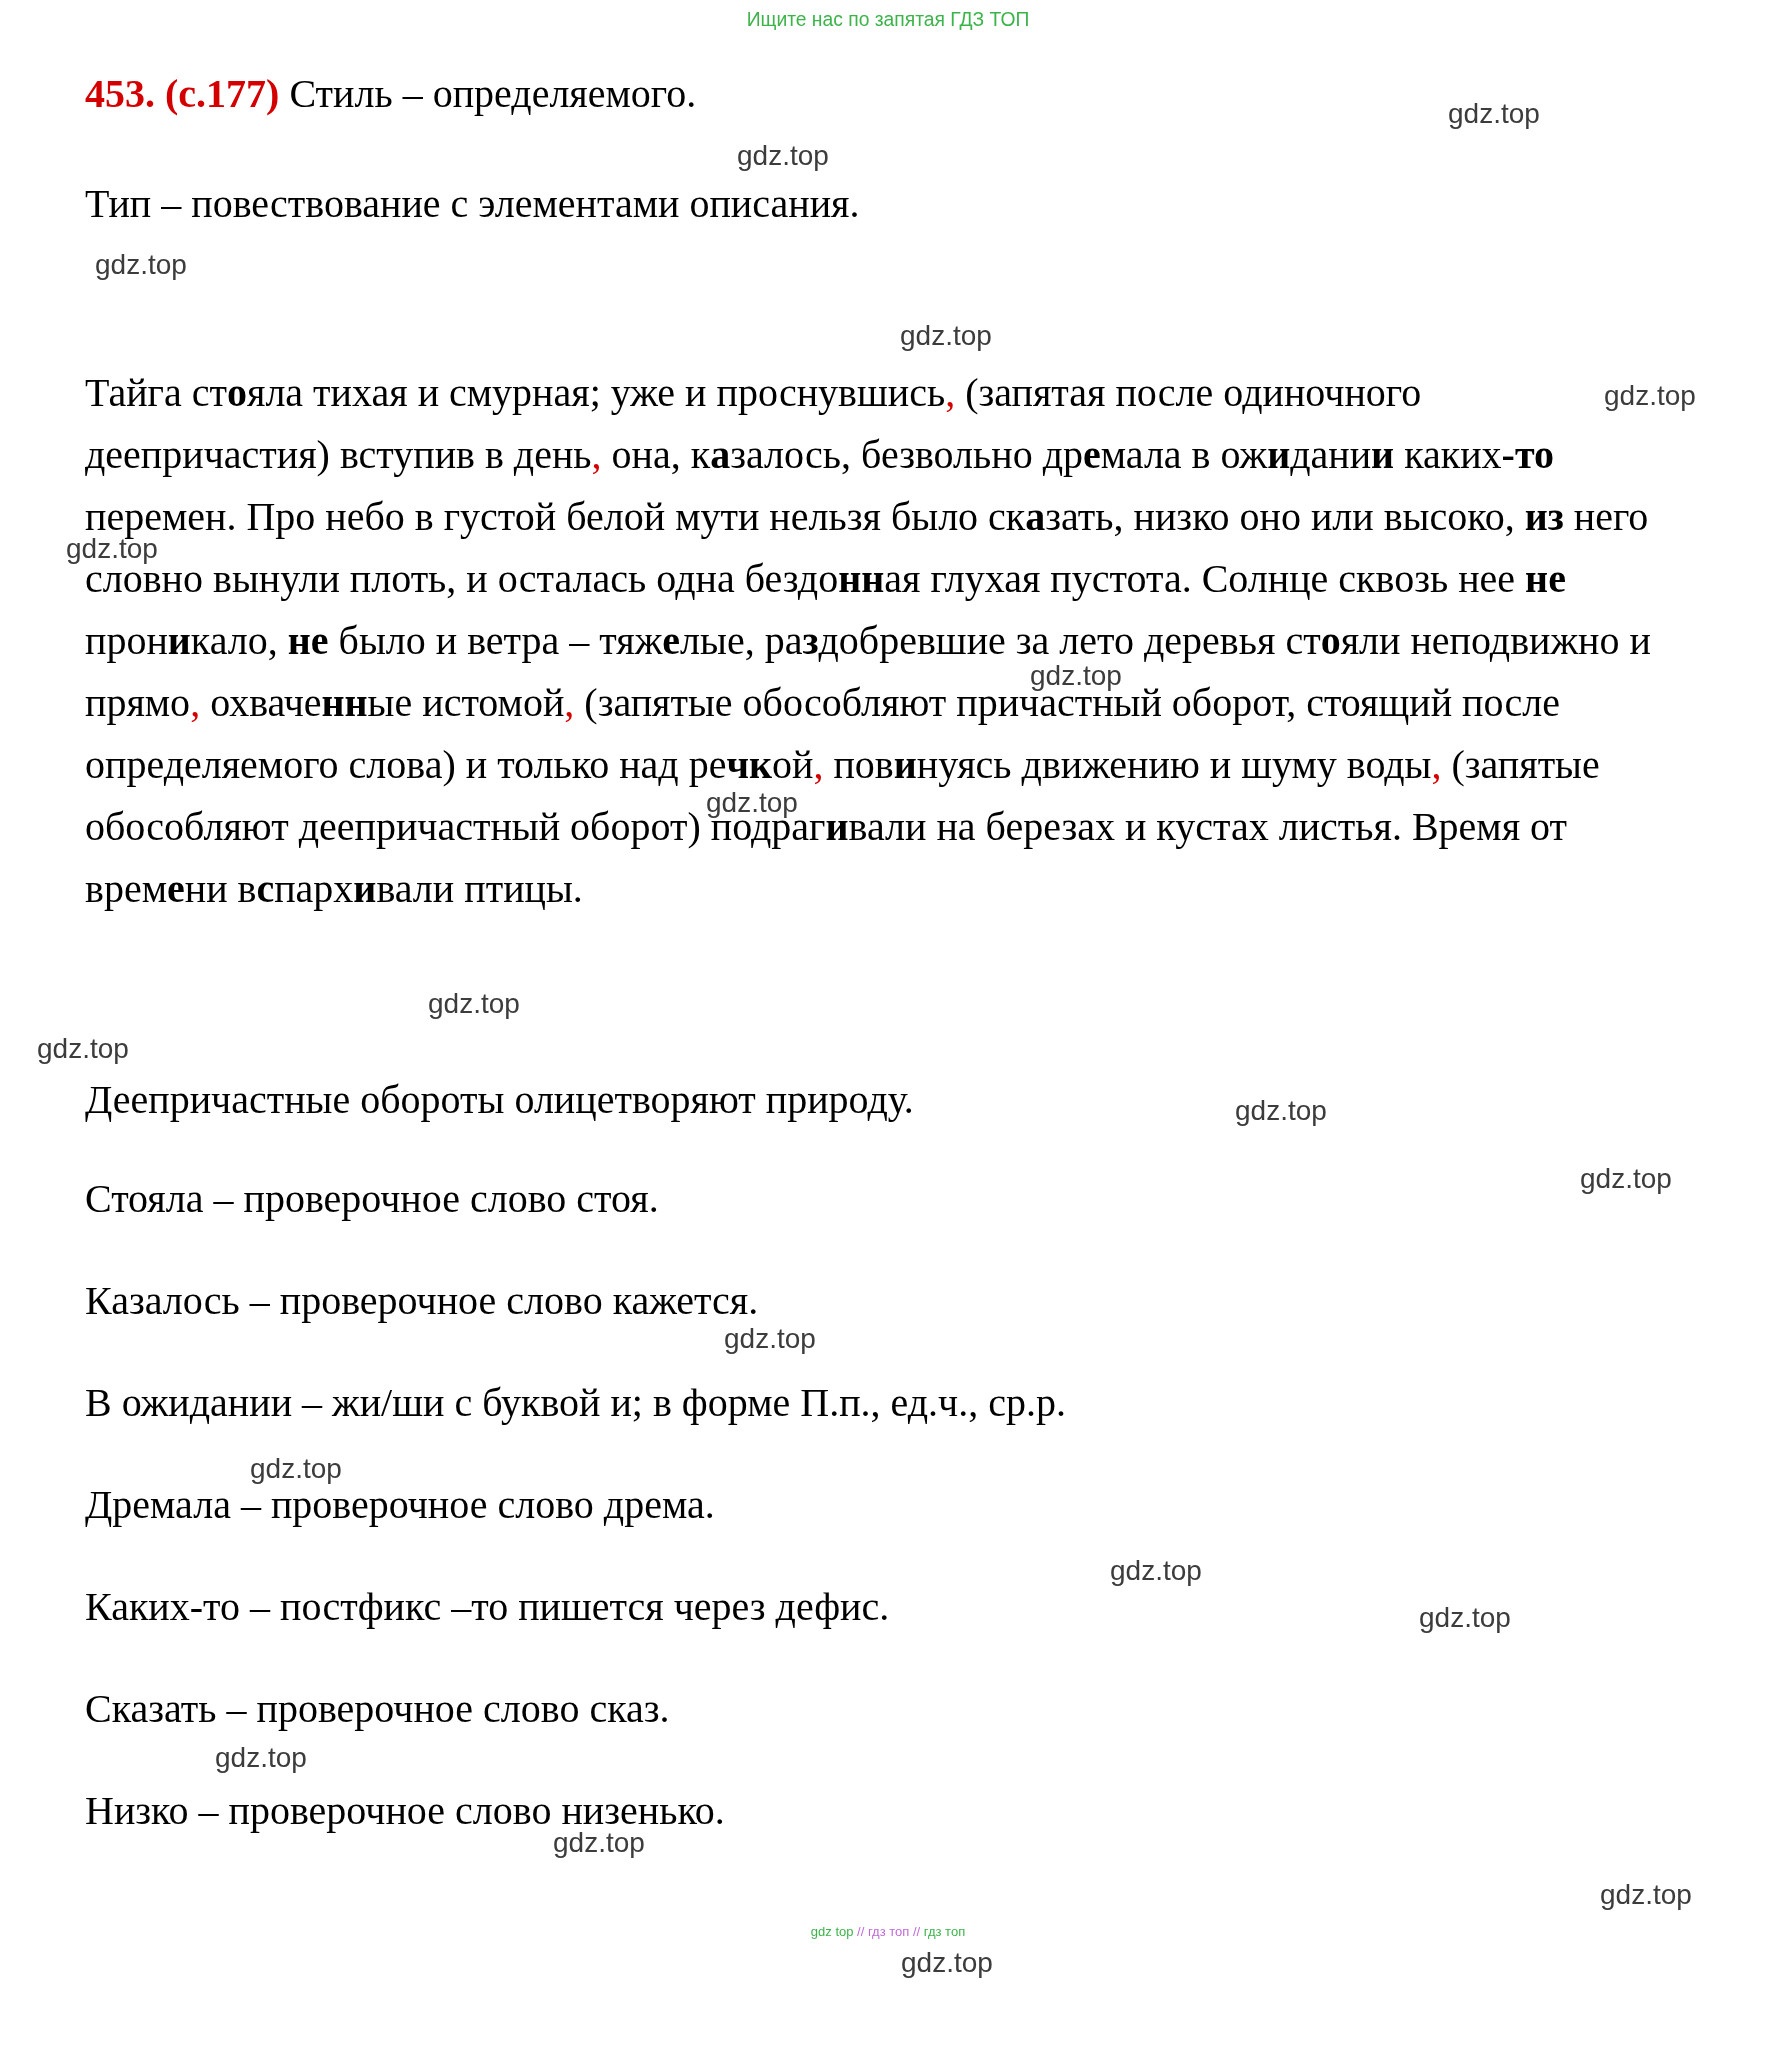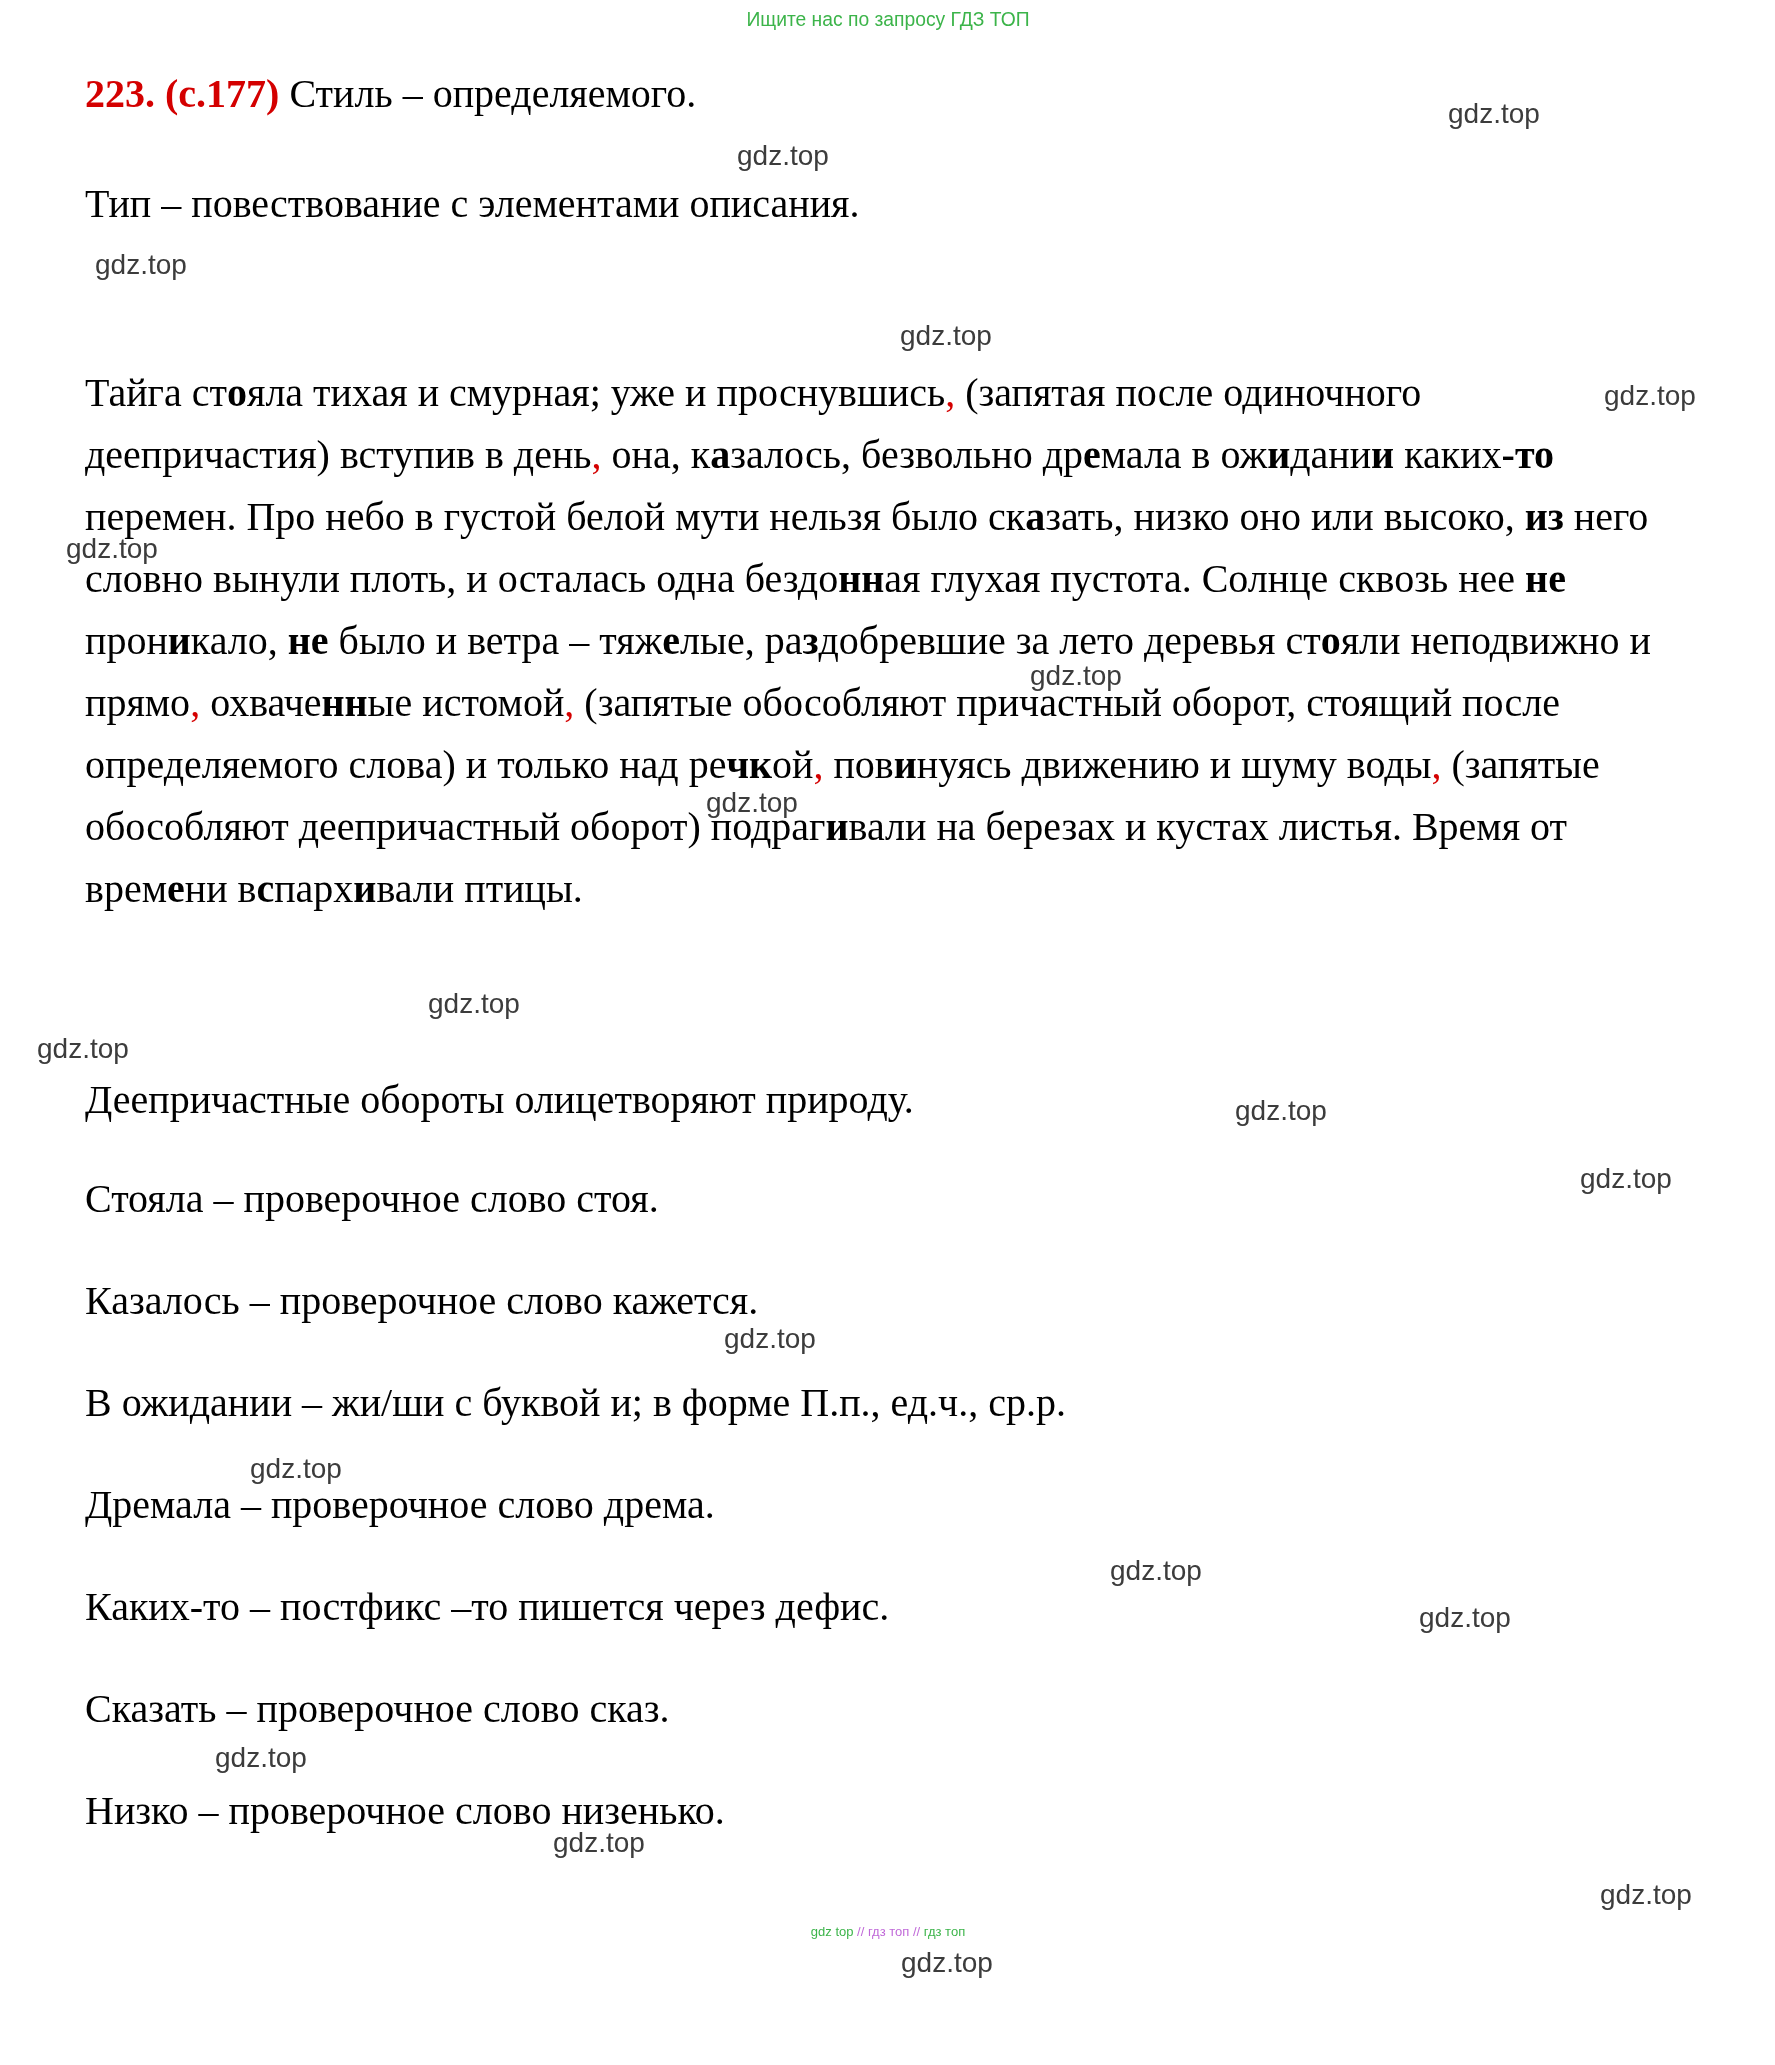--- a/index.html
+++ b/index.html
@@ -58,24 +58,24 @@
     left: 0;
     width: 100%;
     text-align: center;
     font-family: "Liberation Sans", "DejaVu Sans", sans-serif;
     font-size: 13px;
   }
 </style>
 </head>
 <body>
 
-<div class="top-banner">Ищите нас по запросу ГДЗ ТОП</div>
+<div class="top-banner">Ищите нас по запятая ГДЗ ТОП</div>
 
 <div class="content">
-  <p class="line heading"><span class="red b">223. (с.177) </span><span class="u">Стиль</span><span> – определяемого.</span></p>
+  <p class="line heading"><span class="red b">453. (с.177) </span><span class="u">Стиль</span><span> – определяемого.</span></p>
   <p class="line type-line"><span class="u">Тип</span><span> – повествование с элементами описания.</span></p>
   <p class="line main-paragraph"><span>Тайга ст</span><span class="b">о</span><span>яла тихая и смурная; уже и проснувшись</span><span class="red">,</span><span> (запятая после одиночного деепричастия) </span><span class="u">вступив в день</span><span class="red">,</span><span> она, к</span><span class="b">а</span><span>залось, безвольно др</span><span class="b">е</span><span>мала в ож</span><span class="b">и</span><span>дани</span><span class="b">и</span><span> каких</span><span class="b">-то</span><span> перемен. Про небо в густой белой мути нельзя было ск</span><span class="b">а</span><span>зать, низко оно или высоко, </span><span class="b">из</span><span> него словно вынули плоть, и осталась одна бездо</span><span class="b">нн</span><span>ая глухая пустота. Солнце сквозь нее </span><span class="b">не</span><span> прон</span><span class="b">и</span><span>кало, </span><span class="b">не</span><span> было и ветра – тяж</span><span class="b">е</span><span>лые, ра</span><span class="b">з</span><span>добревшие за лето деревья ст</span><span class="b">о</span><span>яли неподвижно и прямо</span><span class="red">,</span><span> охваче</span><span class="b">нн</span><span>ые истомой</span><span class="red">,</span><span> (запятые обособляют причастный оборот, стоящий после определяемого слова) и только над ре</span><span class="b">чк</span><span>ой</span><span class="red">,</span><span> </span><span class="u">пов</span><span class="b u">и</span><span class="u">нуясь движению и шуму воды</span><span class="red">,</span><span> (запятые обособляют деепричастный оборот) подраг</span><span class="b">и</span><span>вали на березах и кустах листья. Время от врем</span><span class="b">е</span><span>ни в</span><span class="b">с</span><span>парх</span><span class="b">и</span><span>вали птицы.</span></p>
   <p class="line note-line">Деепричастные обороты олицетворяют природу.</p>
   <div id="orthograms-list">
       <p class="line orthogram-item"><span>Ст</span><span class="u">о</span><span>яла – проверочное слово стоя.</span></p>
       <p class="line orthogram-item"><span>К</span><span class="u">а</span><span>залось – проверочное слово кажется.</span></p>
       <p class="line orthogram-item"><span>В ож</span><span class="u">и</span><span>дани</span><span class="u">и</span><span> – жи/ши с буквой и; в форме П.п., ед.ч., ср.р.</span></p>
       <p class="line orthogram-item"><span>Др</span><span class="u">е</span><span>мала – проверочное слово дрема.</span></p>
       <p class="line orthogram-item"><span>Каких</span><span class="u">-</span><span>то – постфикс –то пишется через дефис.</span></p>
       <p class="line orthogram-item"><span>Ск</span><span class="u">а</span><span>зать – проверочное слово сказ.</span></p>

